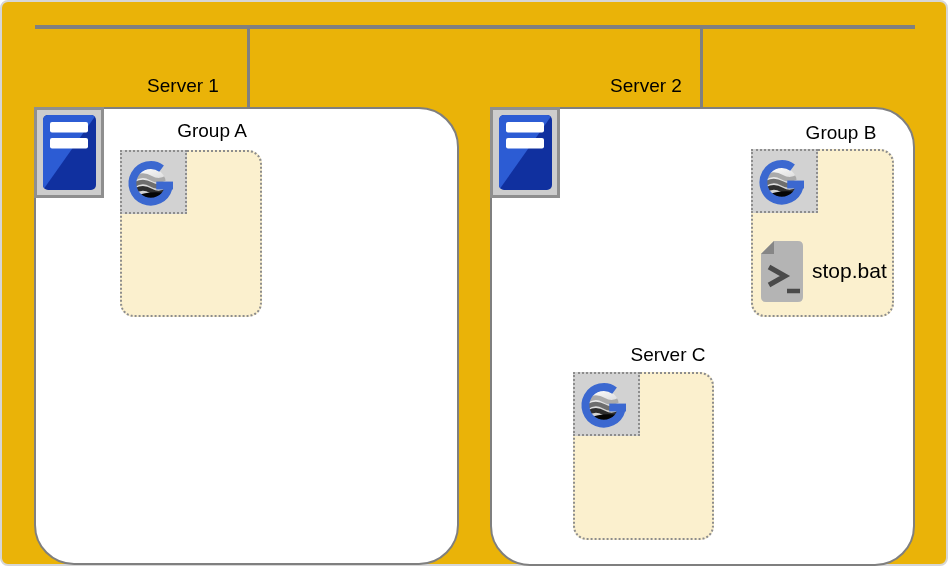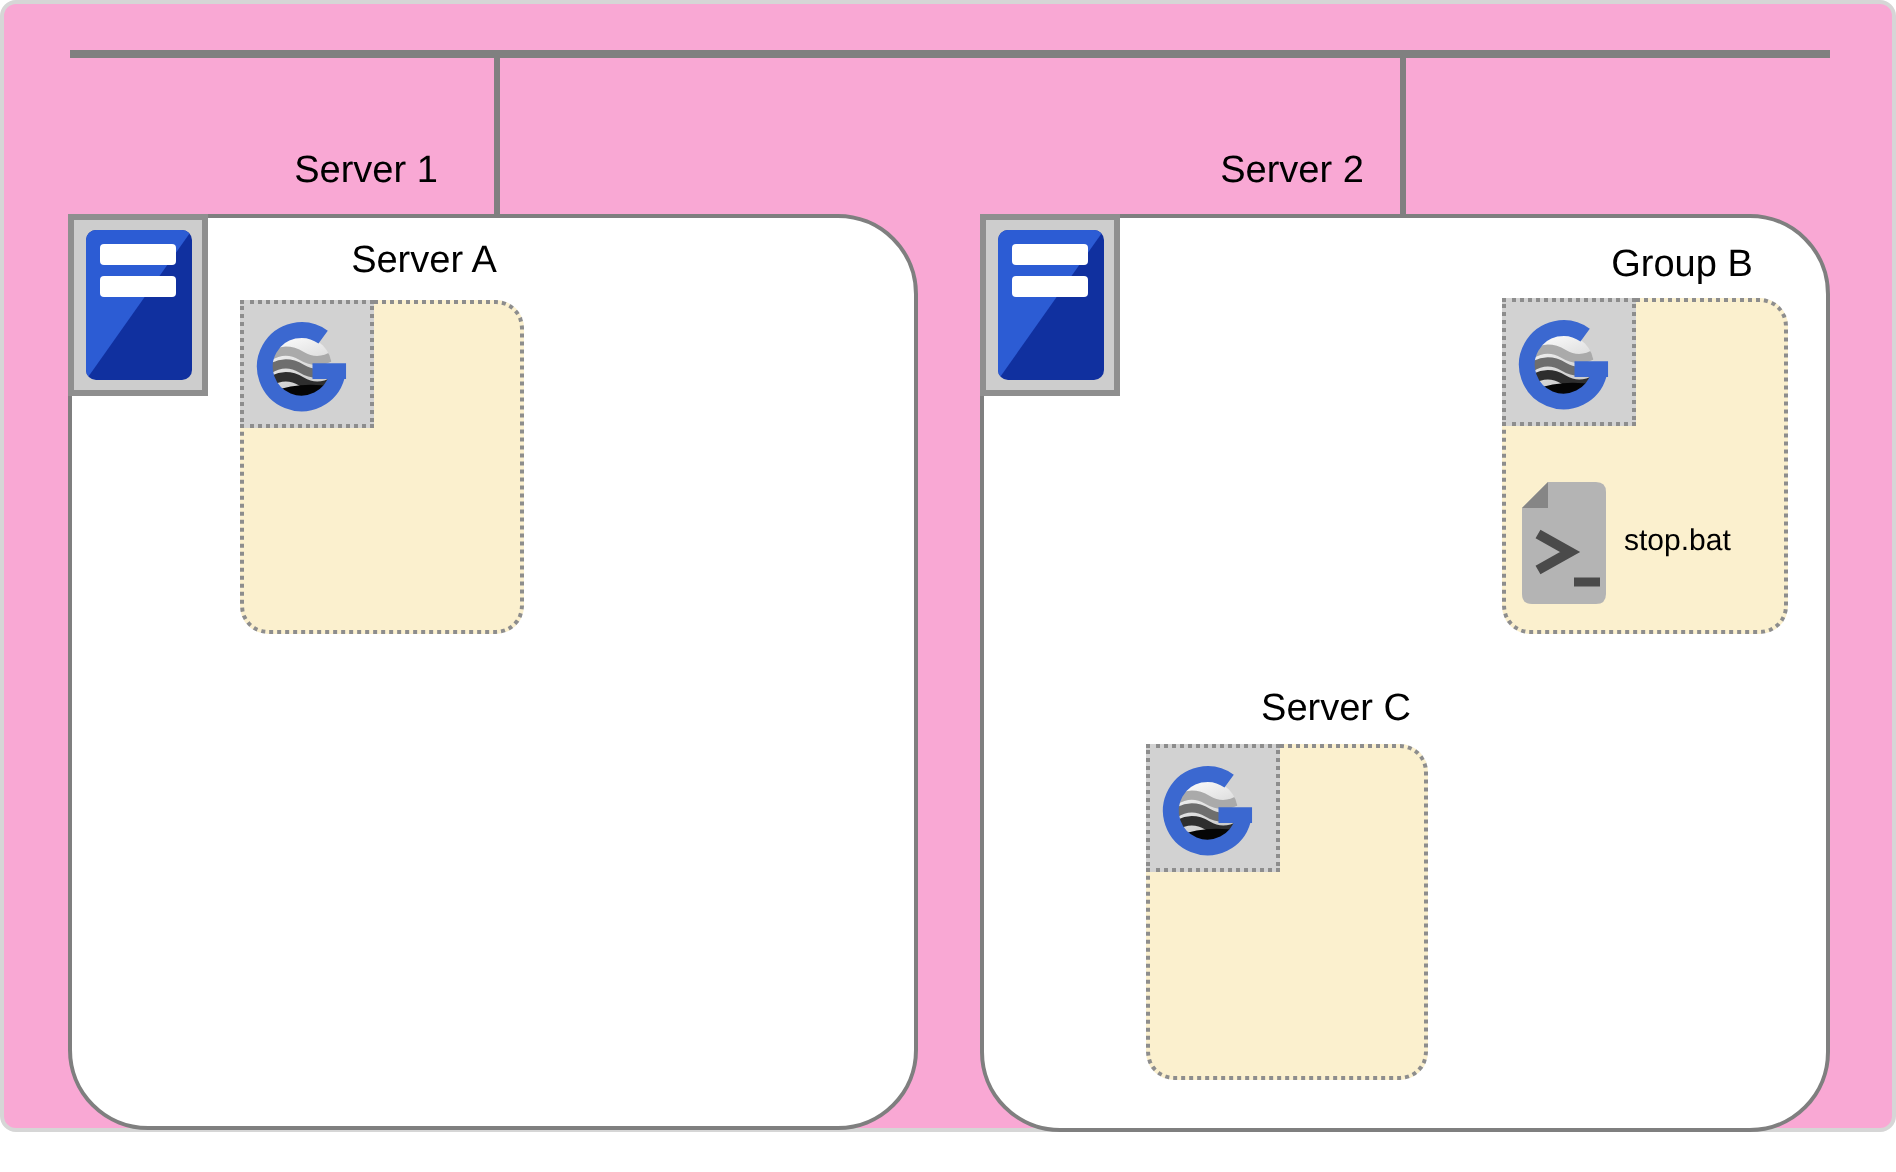--- a/index.html
+++ b/index.html
@@ -7,21 +7,21 @@
   body {
     font-family: "Liberation Sans", sans-serif;
     color: #000;
     width: 948px; height: 586px;
     position: relative;
     overflow: hidden;
   }
   .canvas {
     position: absolute; left: 0; top: 0;
     width: 948px; height: 566px;
-    background: #f9a8d4;
+    background: #eab308;
     border: 2px solid #d6d6d6;
     border-radius: 8px;
   }
   
   .bus-line {
     position: absolute;
     background: #808080;
   }
   
   .server-box {
@@ -56,21 +56,21 @@
     position: absolute;
     width: 67px; height: 64px;
     background: #d2d2d2;
     border: 2px dotted #8d8d8d;
     display: flex; align-items: center; justify-content: center;
   }
   .glogo-box svg { display: block; }
   .script-item { position: absolute; }
   .script-label {
     position: absolute;
-    font-size: 15px;
+    font-size: 21px;
     line-height: 22px;
     white-space: nowrap;
   }
 </style>
 </head>
 <body>
 
 <div class="canvas">
 
   <div class="bus-line" style="left:33px; top:23px; width:880px; height:4px;"></div>
@@ -90,21 +90,21 @@
           </clipPath>
         </defs>
       <g clip-path="url(#s1b)">
         <rect x="9" y="8" width="53" height="75" fill="#10309f"></rect>
         <polygon points="9,83 9,8 62,8" fill="#2c5cd4"></polygon>
       </g>
       <rect x="16" y="15" width="38" height="10.5" rx="2" fill="#ffffff"></rect>
       <rect x="16" y="31" width="38" height="10.5" rx="2" fill="#ffffff"></rect>
     </svg>
 
-    <div class="group-label" style="left:176px; top:11px;">Server A</div>
+    <div class="group-label" style="left:176px; top:11px;">Group A</div>
     <div class="group-box" style="left:84px; top:41px; width:142px; height:167px;"></div>
     <div class="glogo-box" style="left:84px; top:41px;">
       <svg viewBox="0 0 60 60" width="57" height="55">
         <defs>
           <clipPath id="sphA">
               <circle cx="27" cy="31" r="16.5"></circle>
             </clipPath>
           <linearGradient id="sphgA" x1="0" y1="0" x2="0.35" y2="1">
             <stop offset="0" stop-color="#ffffff"></stop>
               <stop offset="1" stop-color="#c6c6c6"></stop>

